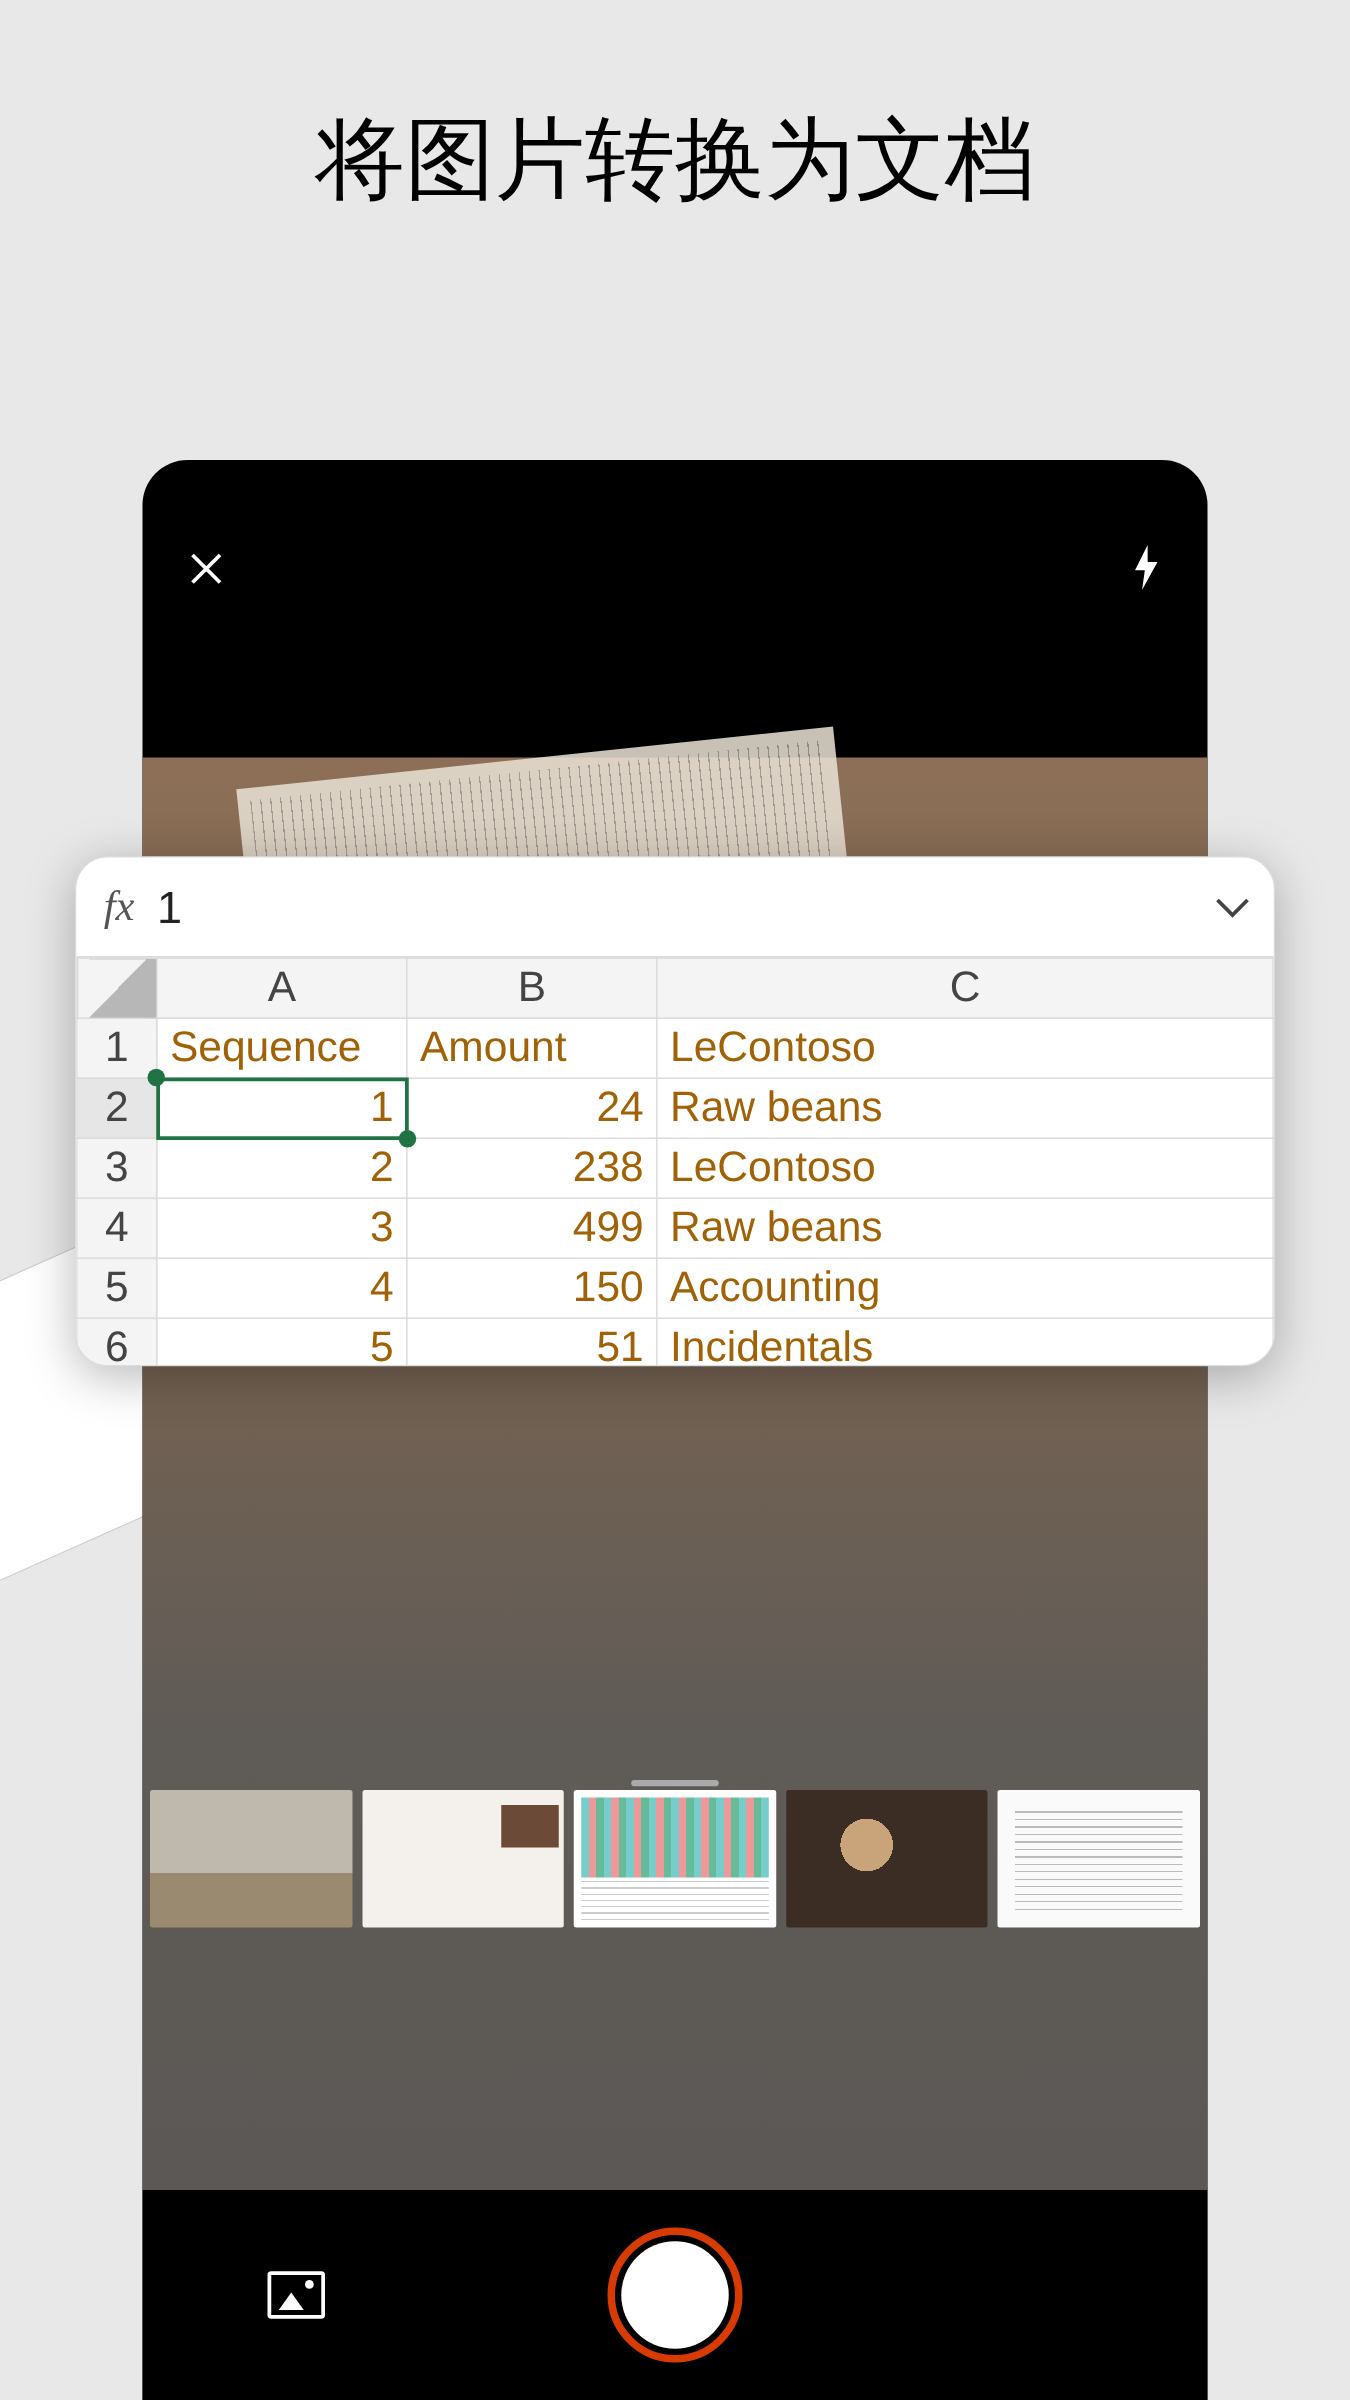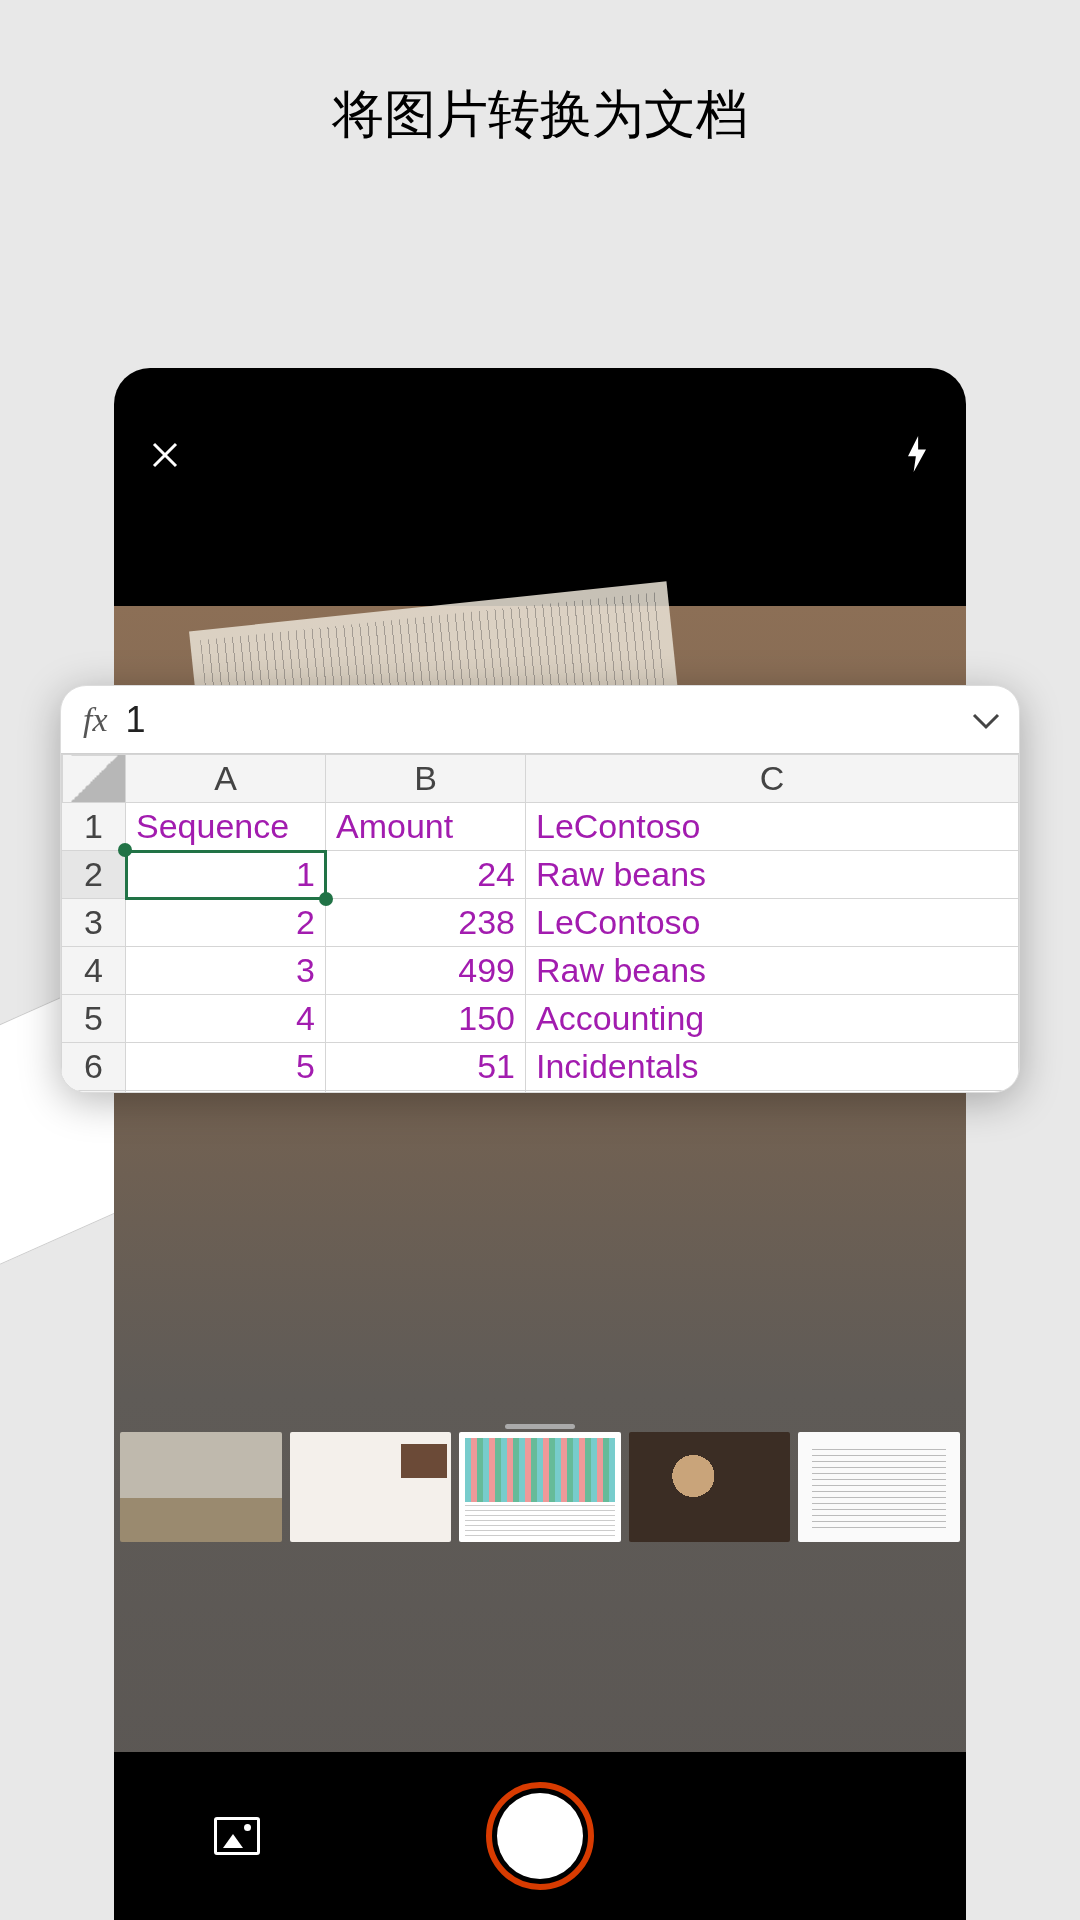--- a/index.html
+++ b/index.html
@@ -6,21 +6,21 @@
   body {
     width: 1080px;
     height: 1920px;
     background: #e8e8e8;
     font-family: -apple-system, "Segoe UI", sans-serif;
     overflow: hidden;
     position: relative;
   }
   .page-title {
     text-align: center;
-    font-size: 52px;
+    font-size: 72px;
     color: #000;
     padding-top: 80px;
     font-weight: 400;
   }
   .phone-frame {
     position: absolute;
     left: 114px;
     top: 368px;
     width: 852px;
     height: 1552px;
@@ -130,40 +130,40 @@
     position: absolute;
     left: 60px; top: 685px;
     width: 960px; height: 408px;
     background: #fff;
     border-radius: 26px;
     box-shadow: 0 8px 40px rgba(0,0,0,0.28);
     overflow: hidden;
     border: 1px solid #dcdcdc;
   }
   .formula-bar {
-    height: 68px;
+    height: 80px;
     display:flex; align-items:center;
     border-bottom: 1px solid #d0d0d0;
     padding: 0 18px 0 22px;
     gap: 18px;
   }
   .fx-label { font-family: Georgia, serif; font-style: italic; font-size: 34px; color:#555; }
   .formula-value { font-size: 36px; color:#222; flex:1; }
   .dropdown-chevron { font-size: 30px; color:#444; }
   table.grid {
     border-collapse: collapse;
     width: 100%;
     font-size: 34px;
   }
   table.grid th, table.grid td {
     border: 1px solid #d5d5d5;
     height: 48px;
     padding: 0 10px;
     text-align: left;
-    color:#a21caf;
+    color:#a16207;
   }
   table.grid th {
     background:#f4f4f4;
     font-weight: 400;
     text-align: center;
     color:#444;
   }
   table.grid .rowhead {
     background:#f4f4f4;
     text-align:center;

